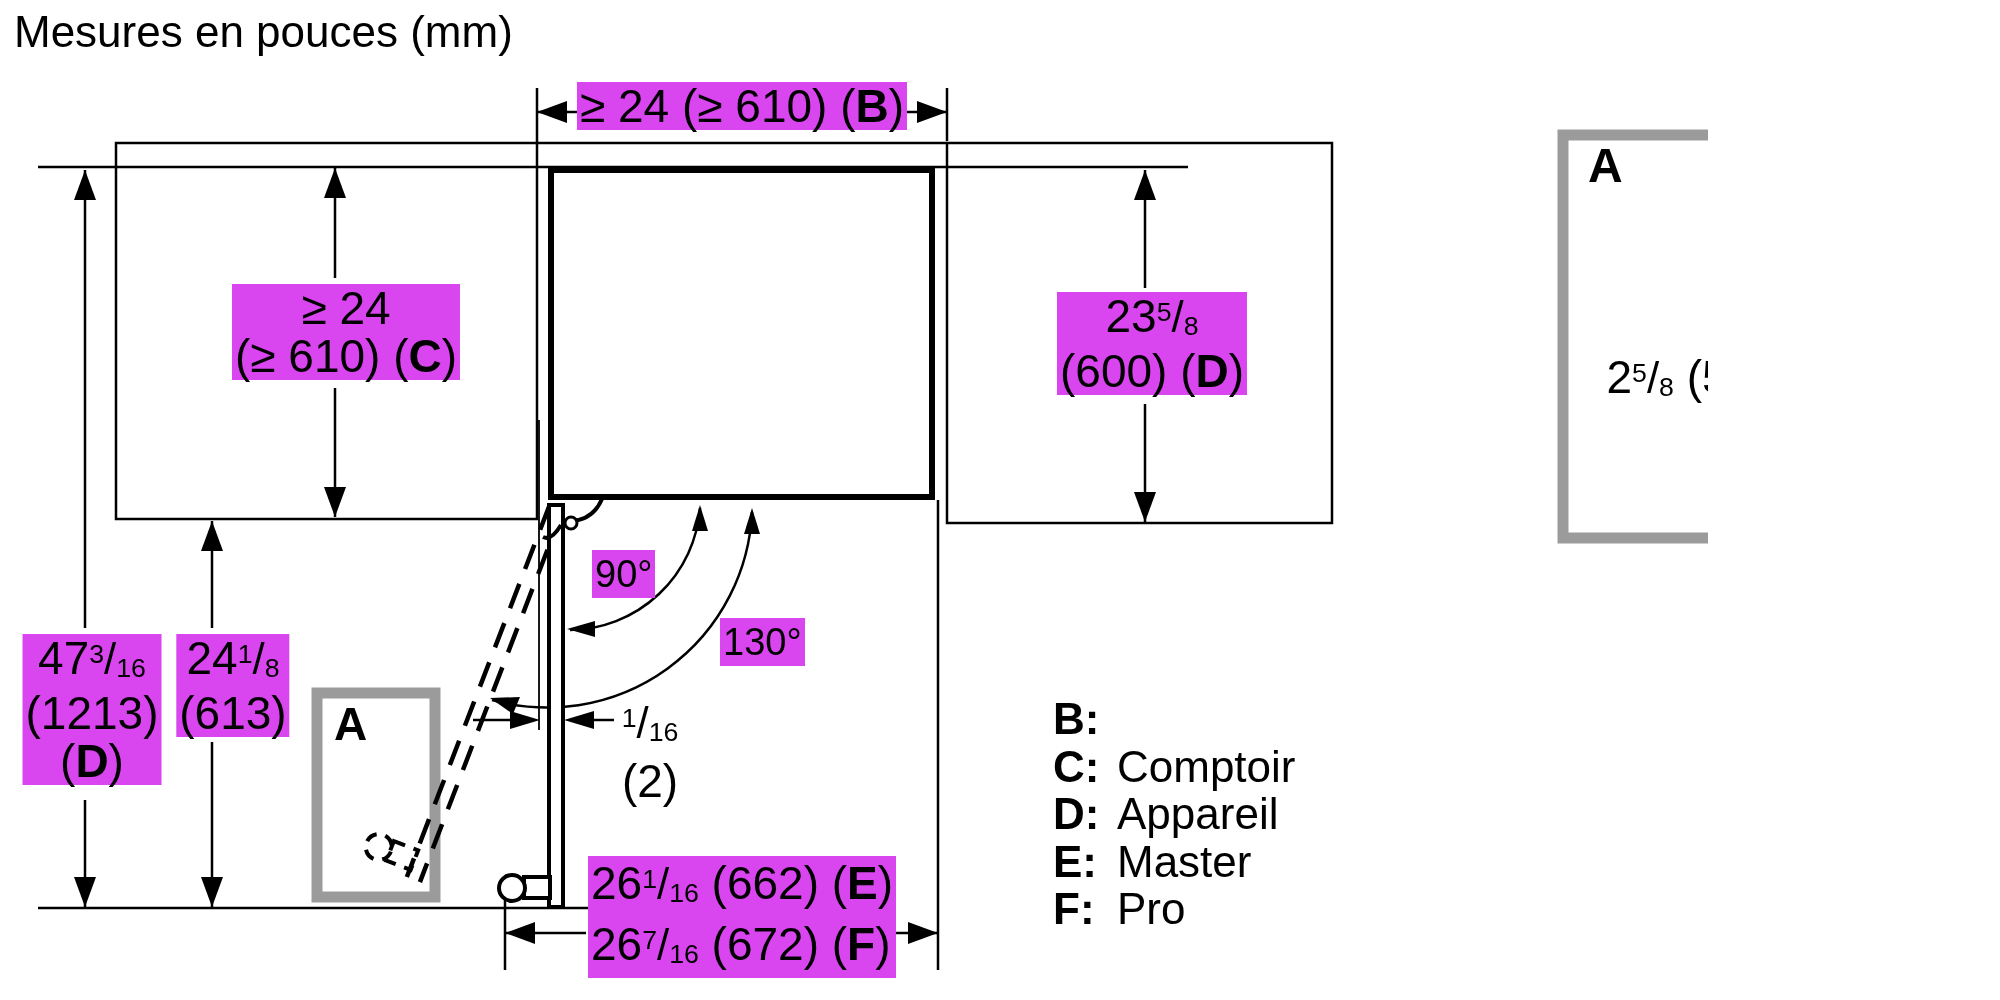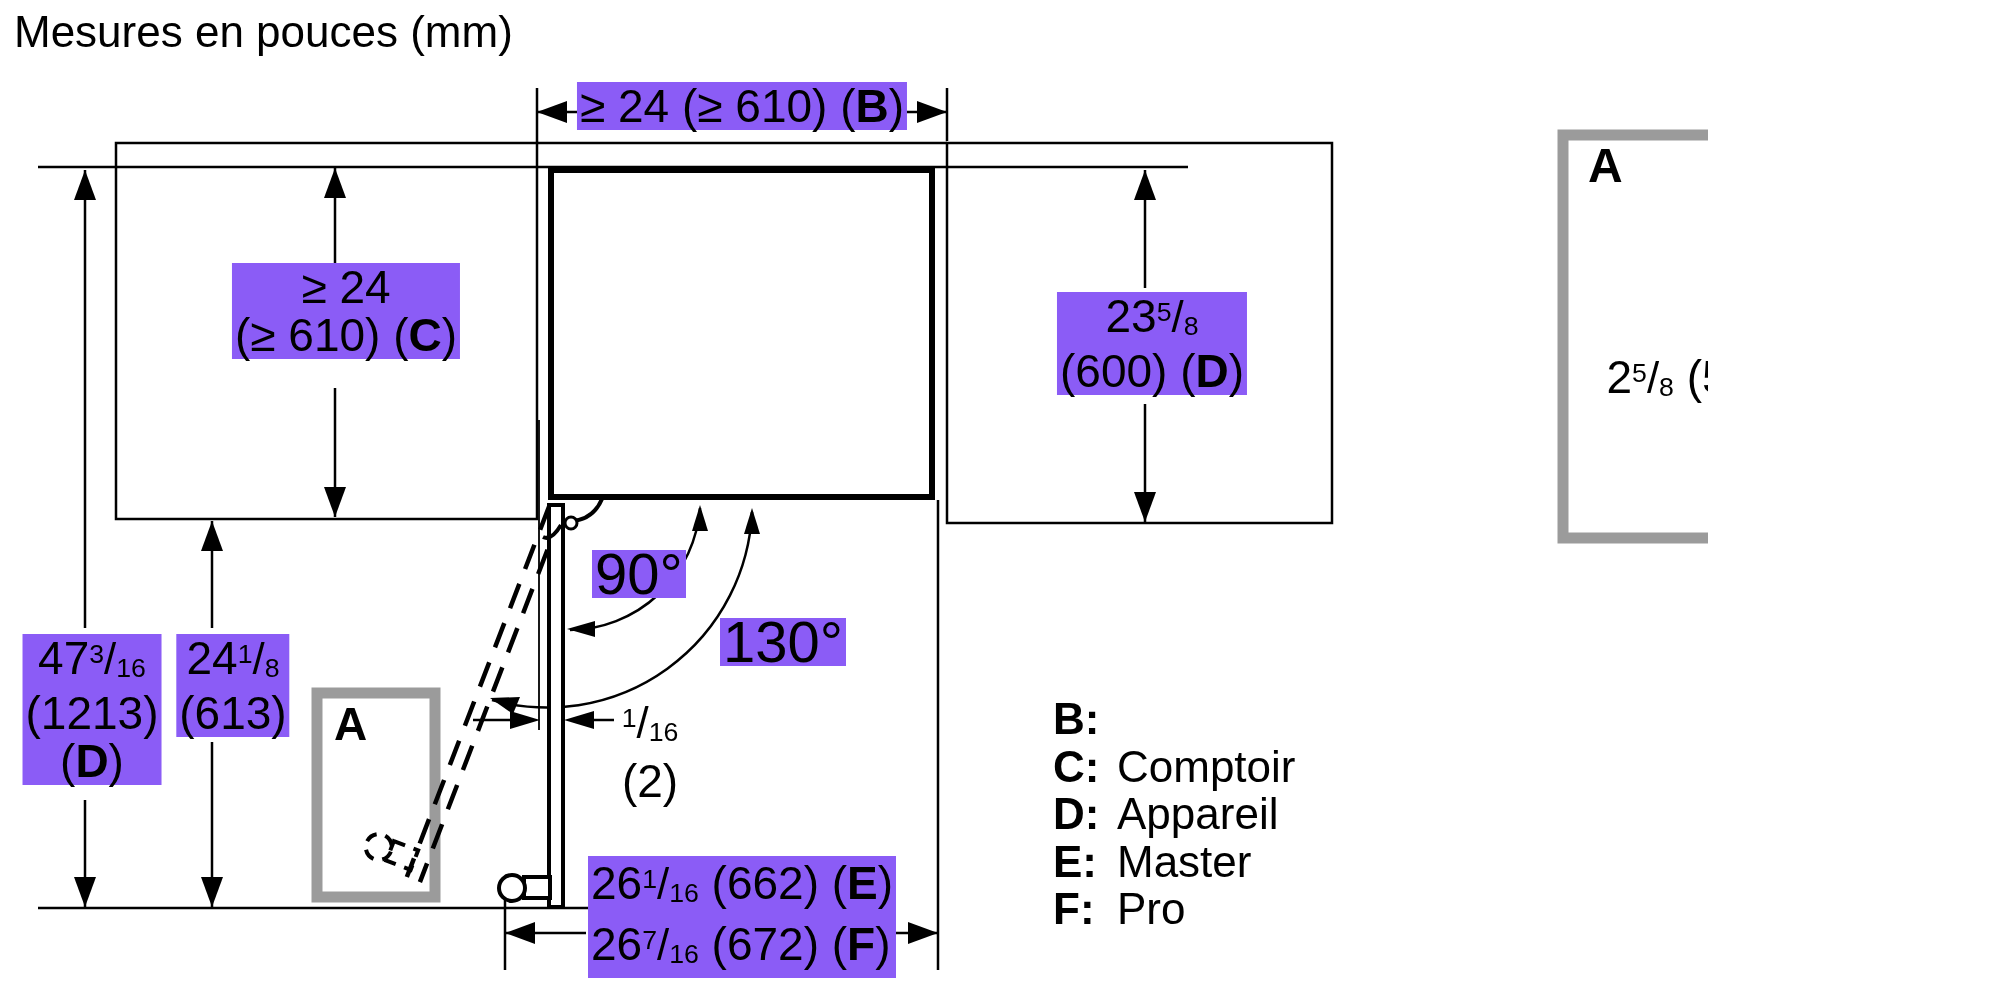--- a/index.html
+++ b/index.html
@@ -1,24 +1,24 @@
 <!DOCTYPE html>
 <html><head>
 <meta charset="utf-8">
 <style>
   html,body{margin:0;padding:0;background:#fff;}
   .stage{position:relative;width:1708px;height:1000px;background:#ffffff;overflow:hidden;
          font-family:"Liberation Sans", sans-serif;color:#000;}
   .stage svg{position:absolute;left:0;top:0;}
   .txt{position:absolute;white-space:nowrap;font-size:46px;line-height:48px;color:#000;}
-  .bgw{background:#8b5cf6;padding:0 3px;}
+  .bgw{background:#d946ef;padding:0 3px;}
   .ctr{transform:translateX(-50%);text-align:center;}
   .rgt{transform:translateX(-100%);text-align:right;}
   .title{font-size:44px;}
-  .angle{font-size:58px;}
+  .angle{font-size:38px;}
   .callout-a{font-weight:bold;font-size:46px;}
   .callout-a.big{font-size:48px;}
   .fr-n{font-size:58%;position:relative;top:-0.42em;}
   .fr-d{font-size:58%;position:relative;top:0.12em;}
   .fr-s{font-size:95%;}
   b{font-weight:bold;}
   .legend{position:absolute;left:1053px;top:695px;font-size:44px;line-height:47.5px;}
   .legend .row{display:flex;}
   .legend .k{font-weight:bold;width:64px;}
   .ef-block{line-height:54px;}
@@ -126,21 +126,21 @@
     <rect x="1862" y="146" width="15" height="374" fill="#fff" stroke-width="4"></rect>
     <rect x="1839" y="488" width="24" height="19" fill="#fff" stroke-width="5"></rect>
     <circle cx="1827" cy="497" r="14" fill="#fff" stroke-width="5"></circle>
   </g>
 </svg>
 
 <div class="txt title" style="left:14px;top:8px;">Mesures en pouces (mm)</div>
 
 <div class="txt ctr bgw" style="left:742px;top:82px;"><span>≥ 24 (≥ 610) (</span><b>B</b><span>)</span></div>
 
-<div class="txt ctr bgw" style="left:346px;top:263px;">
+<div class="txt ctr bgw" style="left:346px;top:284px;">
   <span>≥ 24</span><br>
   <span>(≥ 610) (</span><b>C</b><span>)</span>
 </div>
 
 <div class="txt ctr bgw" style="left:1152px;top:292px;">
   <span><span>23</span><span class="fr-n">5</span><span class="fr-s">/</span><span class="fr-d">8</span></span><br>
   <span>(600) (</span><b>D</b><span>)</span>
 </div>
 
 <div class="txt ctr bgw" style="left:92px;top:634px;">

